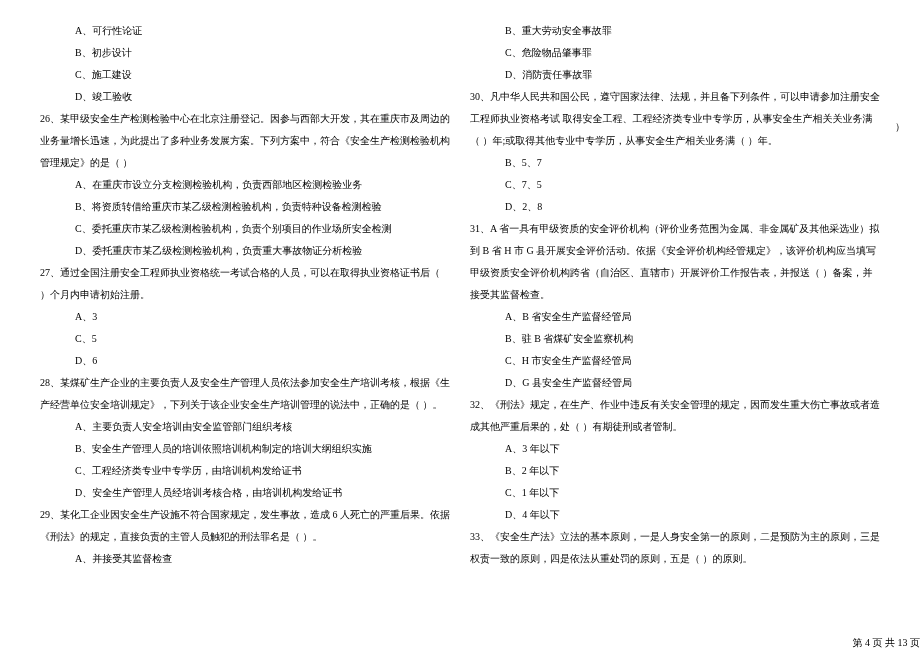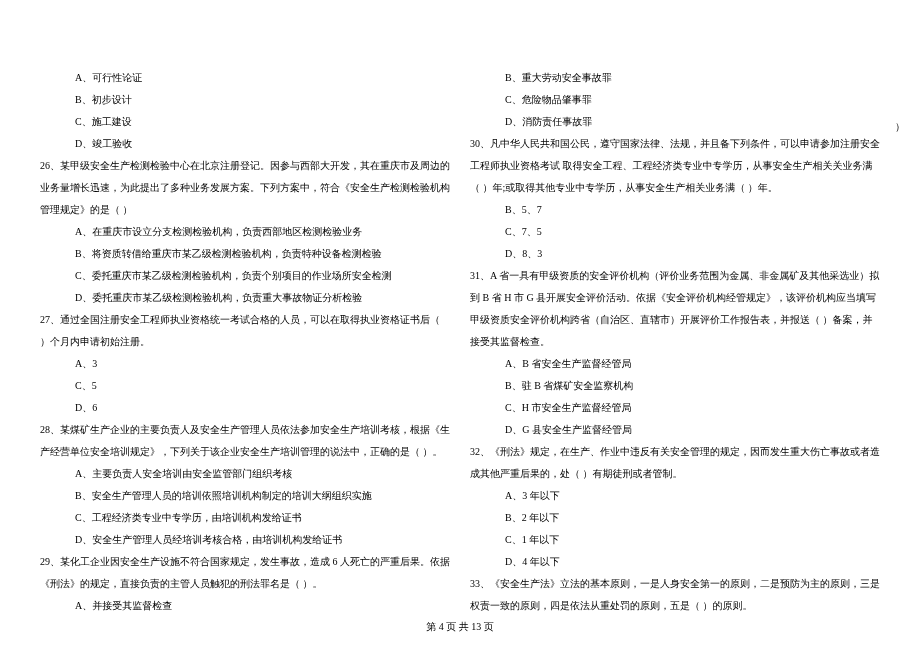--- a/index.html
+++ b/index.html
@@ -14,34 +14,33 @@
       overflow: hidden;
     }
     .page {
       display: flex;
       padding: 20px 40px 30px 40px;
       gap: 20px;
     }
     .column {
       flex: 1;
       line-height: 2.2;
-      margin-top: 47px;
     }
     .option {
       padding-left: 35px;
     }
     .question {
       text-indent: 0;
     }
     .footer {
       position: absolute;
-      bottom: 16px;
+      bottom: 0;
       left: 0;
       right: 0;
-      text-align: center;
+      text-align: right;
       font-size: 10px;
     }
     .right-mark {
       position: absolute;
       right: 15px;
       top: 120px;
       font-size: 10px;
     }
   </style>
 </head>
@@ -76,21 +75,21 @@
   </div>
 
   <div class="column">
     <div class="option">B、重大劳动安全事故罪</div>
     <div class="option">C、危险物品肇事罪</div>
     <div class="option">D、消防责任事故罪</div>
 
     <div class="question">30、凡中华人民共和国公民，遵守国家法律、法规，并且备下列条件，可以申请参加注册安全工程师执业资格考试 取得安全工程、工程经济类专业中专学历，从事安全生产相关关业务满（    ）年;或取得其他专业中专学历，从事安全生产相关业务满（    ）年。</div>
     <div class="option">B、5、7</div>
     <div class="option">C、7、5</div>
-    <div class="option">D、8、3</div>
+    <div class="option">D、2、8</div>
 
     <div class="question">31、A 省一具有甲级资质的安全评价机构（评价业务范围为金属、非金属矿及其他采选业）拟到 B 省 H 市 G 县开展安全评价活动。依据《安全评价机构经管规定》，该评价机构应当填写甲级资质安全评价机构跨省（自治区、直辖市）开展评价工作报告表，并报送（    ）备案，并接受其监督检查。</div>
     <div class="option">A、B 省安全生产监督经管局</div>
     <div class="option">B、驻 B 省煤矿安全监察机构</div>
     <div class="option">C、H 市安全生产监督经管局</div>
     <div class="option">D、G 县安全生产监督经管局</div>
 
     <div class="question">32、《刑法》规定，在生产、作业中违反有关安全管理的规定，因而发生重大伤亡事故或者造成其他严重后果的，处（    ）有期徒刑或者管制。</div>
     <div class="option">A、3 年以下</div>
     <div class="option">B、2 年以下</div>

